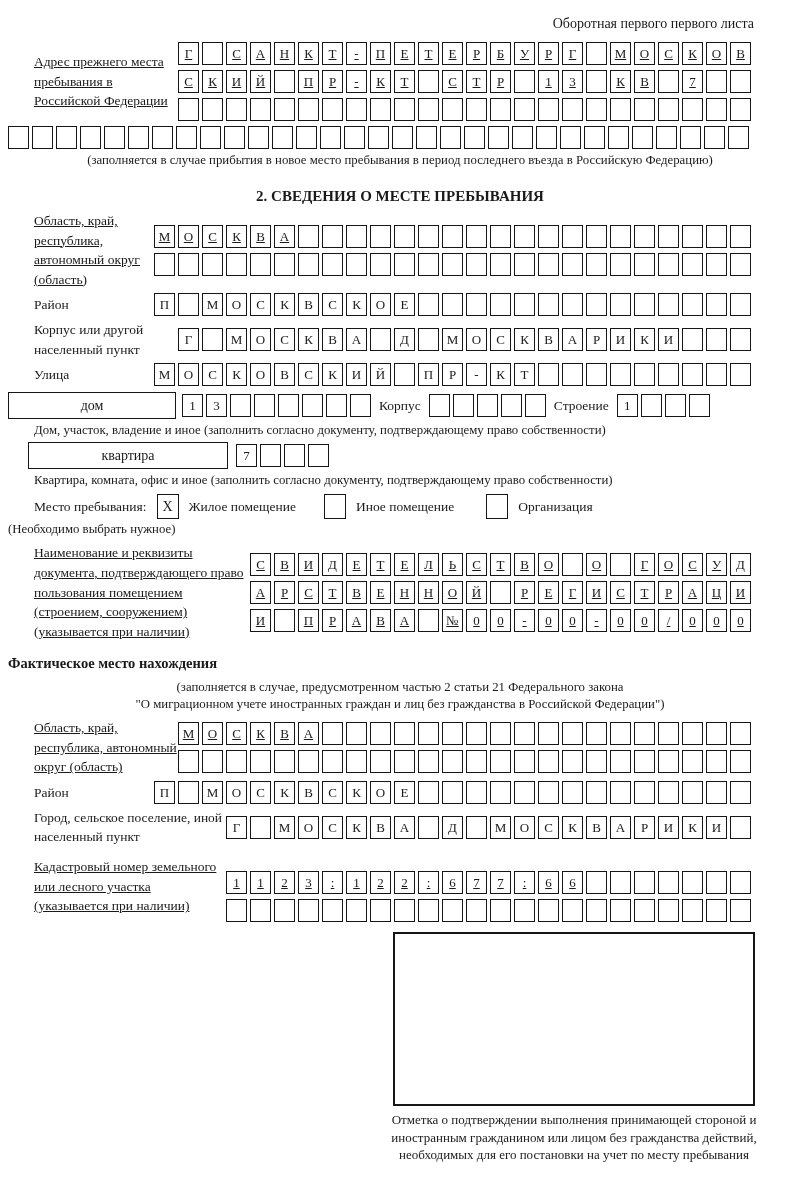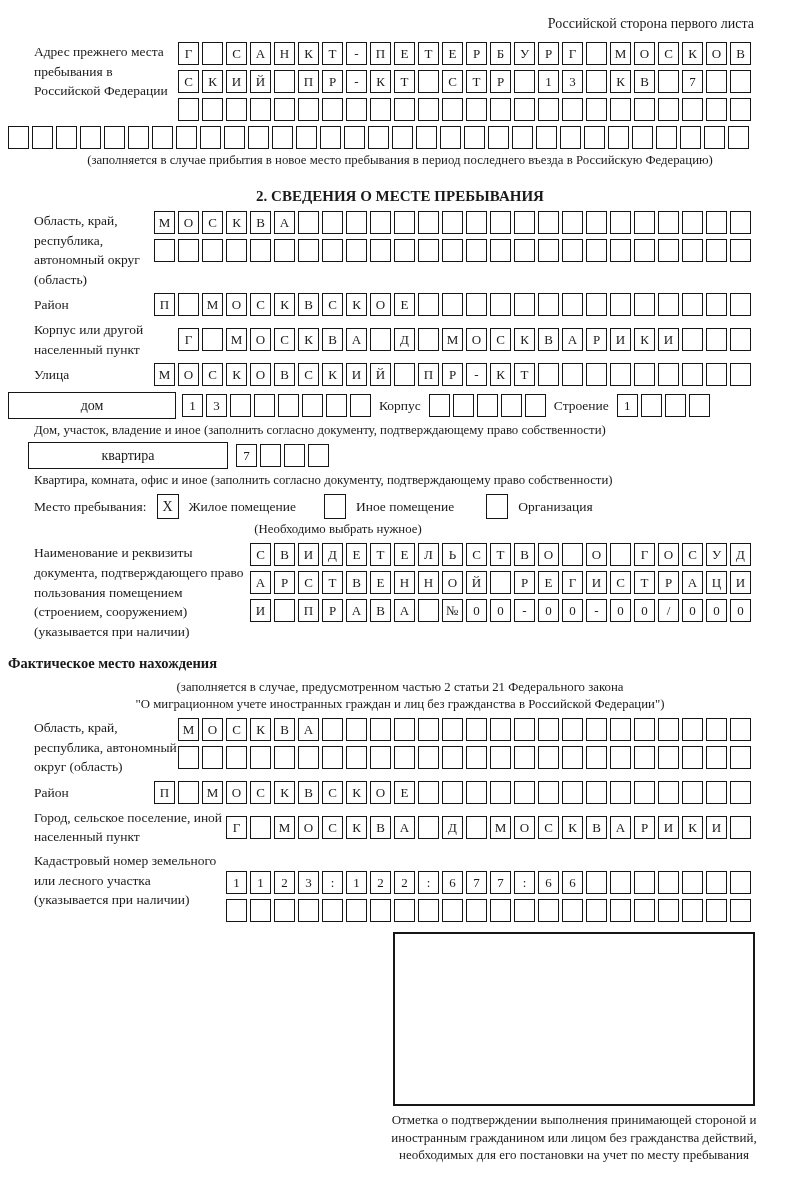--- a/index.html
+++ b/index.html
@@ -15,44 +15,44 @@
   .cell{width:21px;height:23px;box-sizing:border-box;border:1.6px solid #161616;
         display:flex;align-items:center;justify-content:center;
         font-size:13px;line-height:1;background:#fff;}
   .fullrow{margin-top:5px;}
   .caption{font-size:12.8px;text-align:center;margin:4px 0 2px 0;}
   .caption.left{text-align:left;padding-left:26px;}
   .sec-title{font-weight:bold;font-size:15px;text-align:center;margin:20px 0 6px 0;}
   .sub-title{font-weight:bold;font-size:14.5px;text-align:left;margin:14px 0 8px 0;}
 
   .mt4{margin-top:4px;} .mt6{margin-top:6px;} .mt10{margin-top:10px;}
-  .aic{align-items:center;} .ait{align-items:flex-start;}
+  .aic{align-items:center;} .ait{align-items:center;text-decoration:underline;}
 
   .wide-box{box-sizing:border-box;border:1.7px solid #161616;height:27px;
             display:flex;align-items:center;justify-content:center;font-size:14px;}
   .dom-row{display:flex;width:743px;align-items:center;gap:6px;margin-top:6px;}
   .dom-row .gap-label{font-size:13.5px;white-space:nowrap;padding:0 2px;}
   .kv-row{display:flex;width:743px;align-items:center;gap:8px;margin-top:4px;margin-left:20px;}
 
   .mesto-row{display:flex;width:743px;align-items:center;gap:10px;margin-top:6px;padding-left:26px;box-sizing:border-box;}
   .mesto-row .txt{font-size:13.5px;white-space:nowrap;}
   .chk{width:22px;height:25px;box-sizing:border-box;border:1.6px solid #161616;
        display:flex;align-items:center;justify-content:center;font-size:14px;}
-  .mesto-note{width:660px;text-align:center;font-size:12.8px;margin-top:3px;}
+  .mesto-note{width:660px;text-align:left;font-size:12.8px;margin-top:3px;}
 
   .stamp-wrap{width:400px;margin-left:auto;margin-right:18px;margin-top:10px;}
   .stamp-box{width:362px;height:174px;box-sizing:border-box;border:2px solid #161616;margin:0 auto;}
   .stamp-caption{font-size:13px;text-align:center;margin-top:5px;line-height:1.35;}
 </style>
 </head>
 <body>
 
 <div class="sheet">
 
-  <div class="header-note">Российской сторона первого листа</div>
+  <div class="header-note">Оборотная первого первого листа</div>
 
   <div class="formrow ait mt10">
     <div class="lbl">Адрес прежнего места пребывания в Российской Федерации</div>
     <div class="cellstack">
       <div class="cells">
           <span class="cell">Г</span>
           <span class="cell"></span>
           <span class="cell">С</span>
           <span class="cell">А</span>
           <span class="cell">Н</span>

